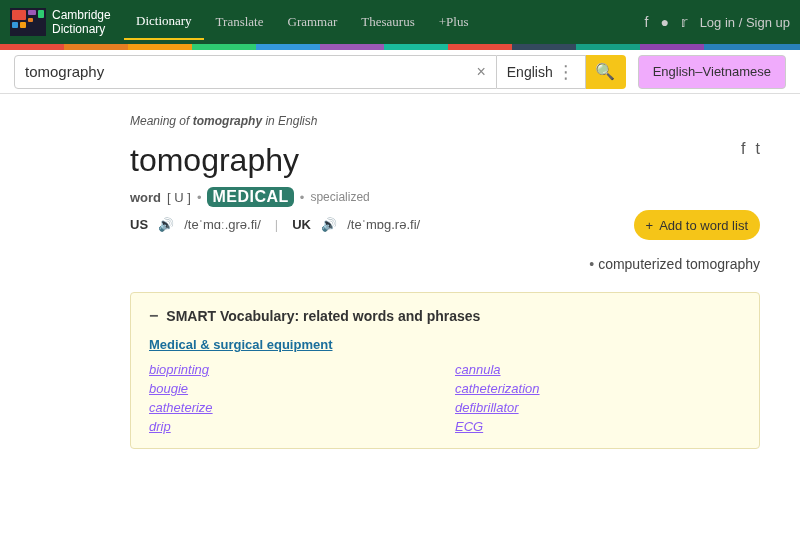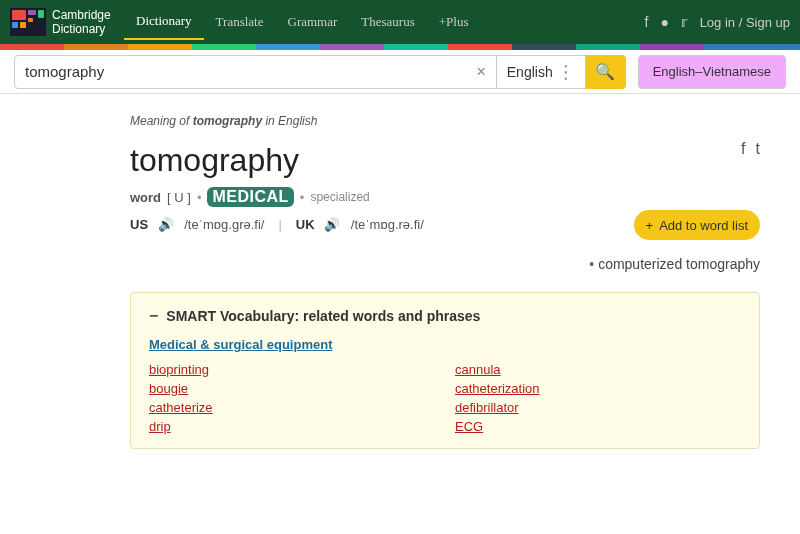--- a/index.html
+++ b/index.html
@@ -276,23 +276,24 @@
       margin-bottom: 10px;
       cursor: pointer;
     }
     .vocab-grid {
       display: grid;
       grid-template-columns: 1fr 1fr;
       gap: 4px 20px;
     }
     .vocab-link {
       font-size: 13px;
-      color: #b91c1c;
+      color: #8b5cf6;
       text-decoration: underline;
       cursor: pointer;
+      font-style: italic;
     }
 
     
     .top-color-bar {
       height: 6px;
       background: linear-gradient(to right,
         #e74c3c 0%, #e74c3c 8%,
         #e67e22 8%, #e67e22 16%,
         #f39c12 16%, #f39c12 24%,
         #2ecc71 24%, #2ecc71 32%,
@@ -376,21 +377,21 @@
       <span class="badge">MEDICAL</span>
       <span class="dot">•</span>
       <span class="specialized">specialized</span>
     </div>
 
     <div class="pronunciation">
       <span class="pron-region">US</span>
       <span class="pron-audio">
         <span class="speaker">🔊</span>
       </span>
-      <span class="pron-ipa">/teˈmɒɡ.ɡrə.fi/</span>
+      <span class="pron-ipa">/teˈmɑː.ɡrə.fi/</span>
       <span class="pron-sep">|</span>
       <span class="pron-region">UK</span>
       <span class="pron-audio">
         <span class="speaker">🔊</span>
       </span>
       <span class="pron-ipa">/teˈmɒɡ.rə.fi/</span>
     </div>
 
     <div style="display:flex;justify-content:flex-end;margin-top:-10px;margin-bottom:16px;">
       <button class="add-list-btn">

